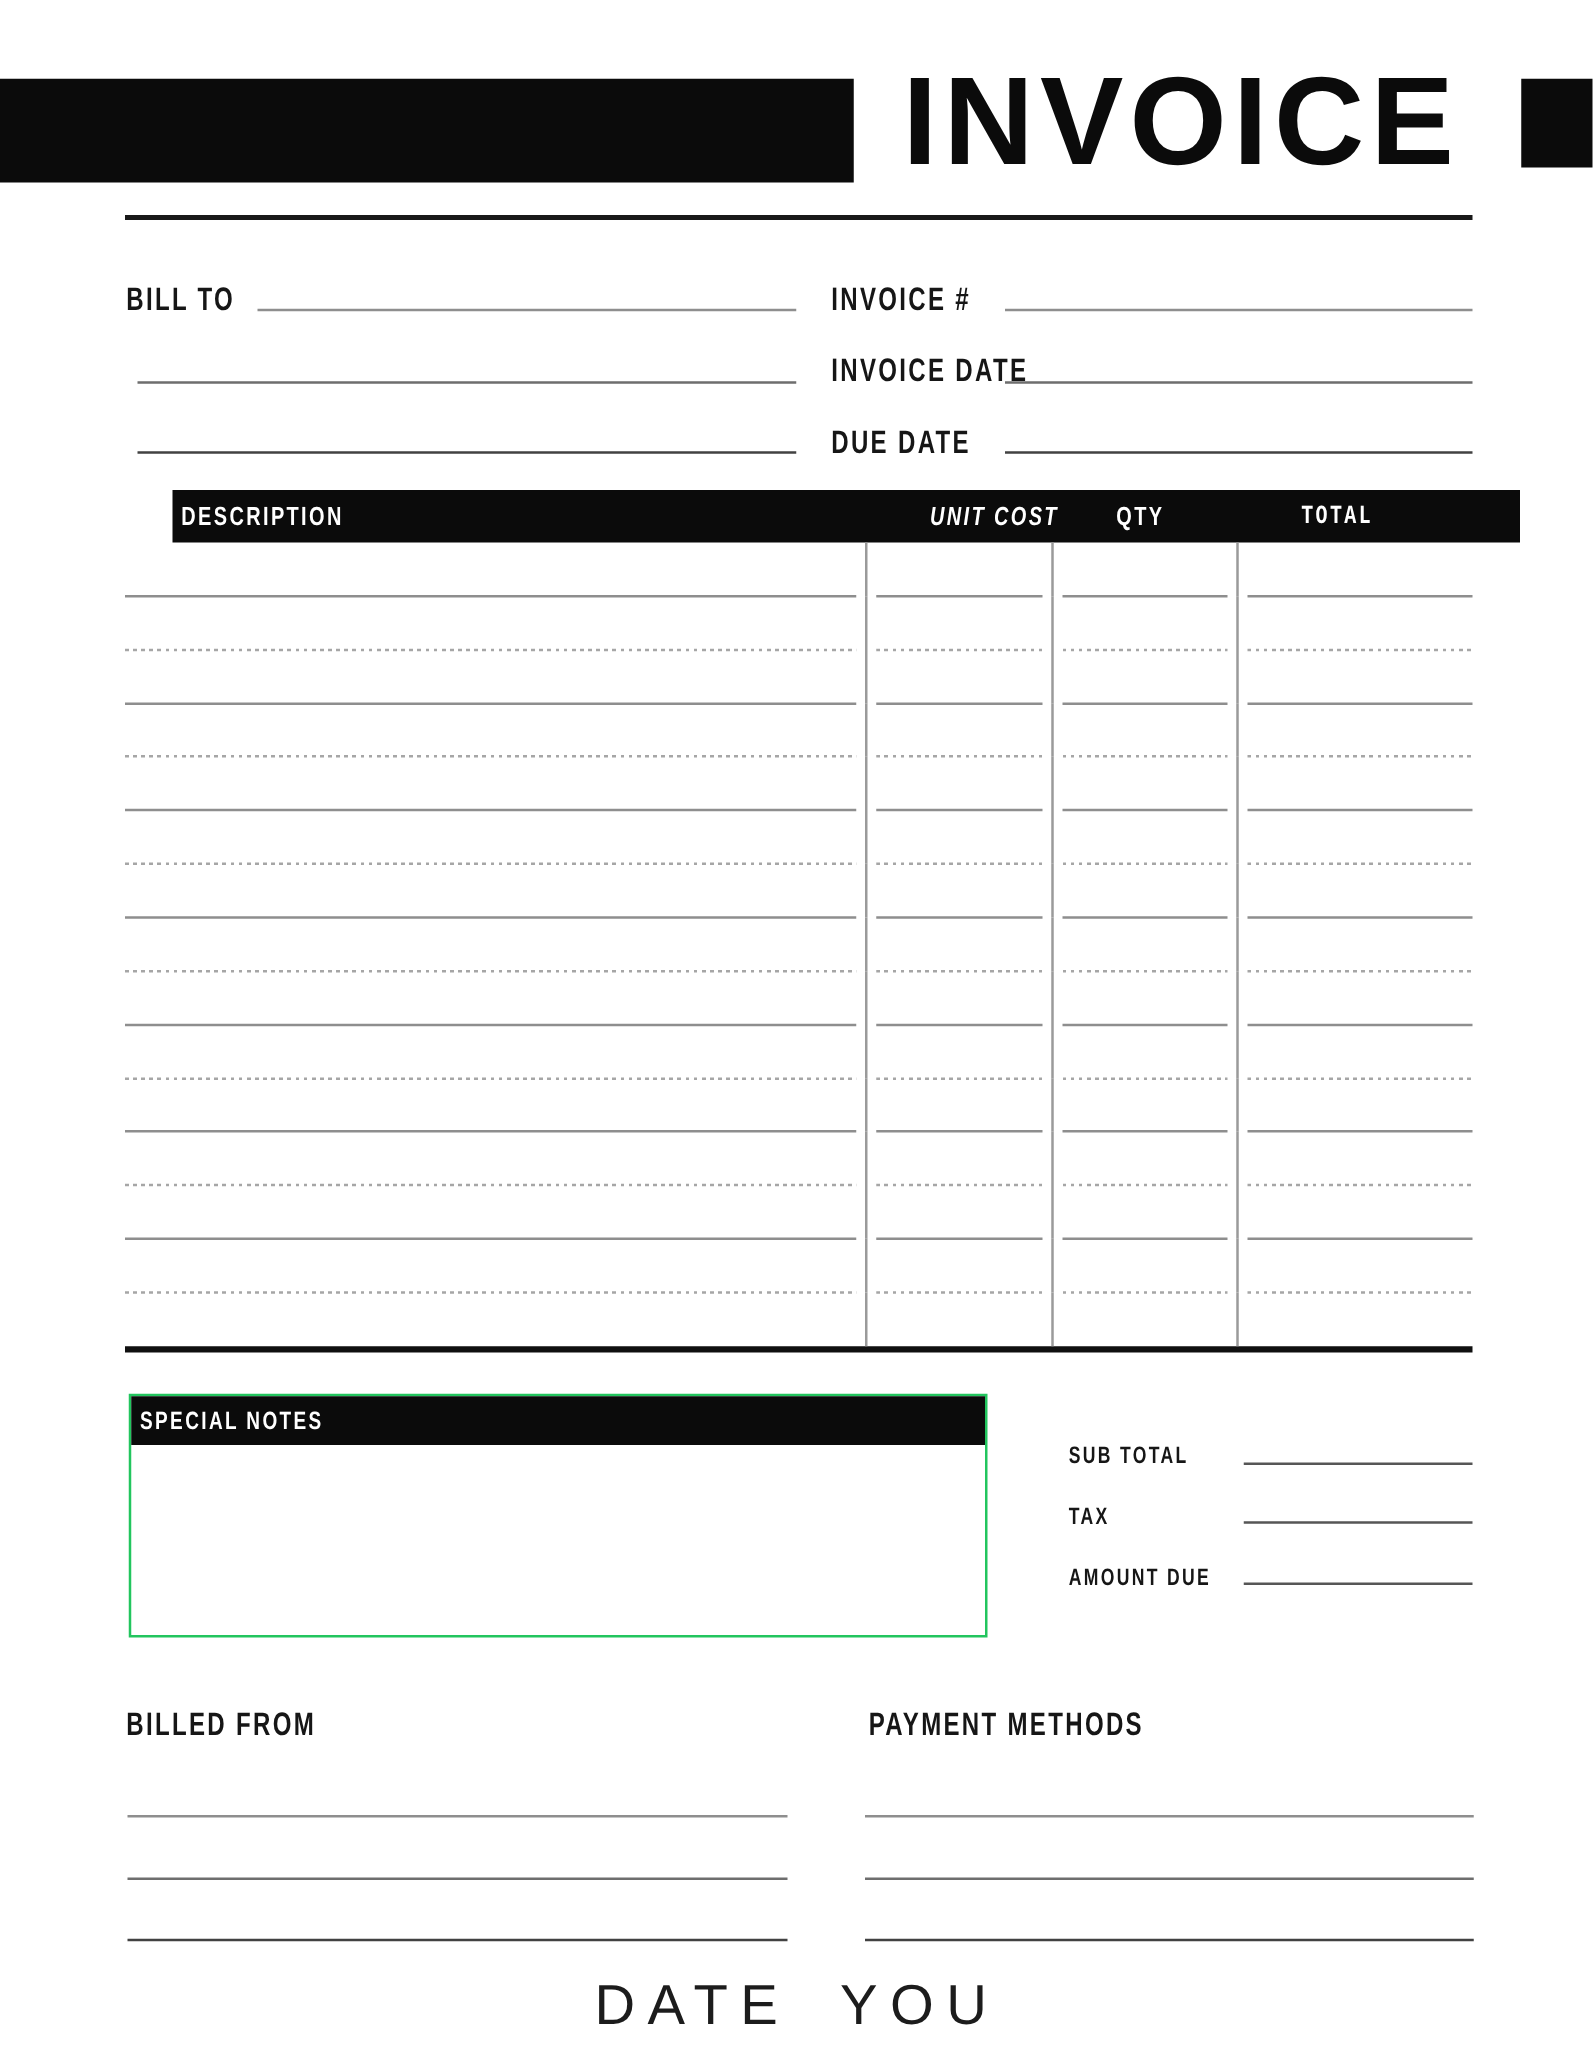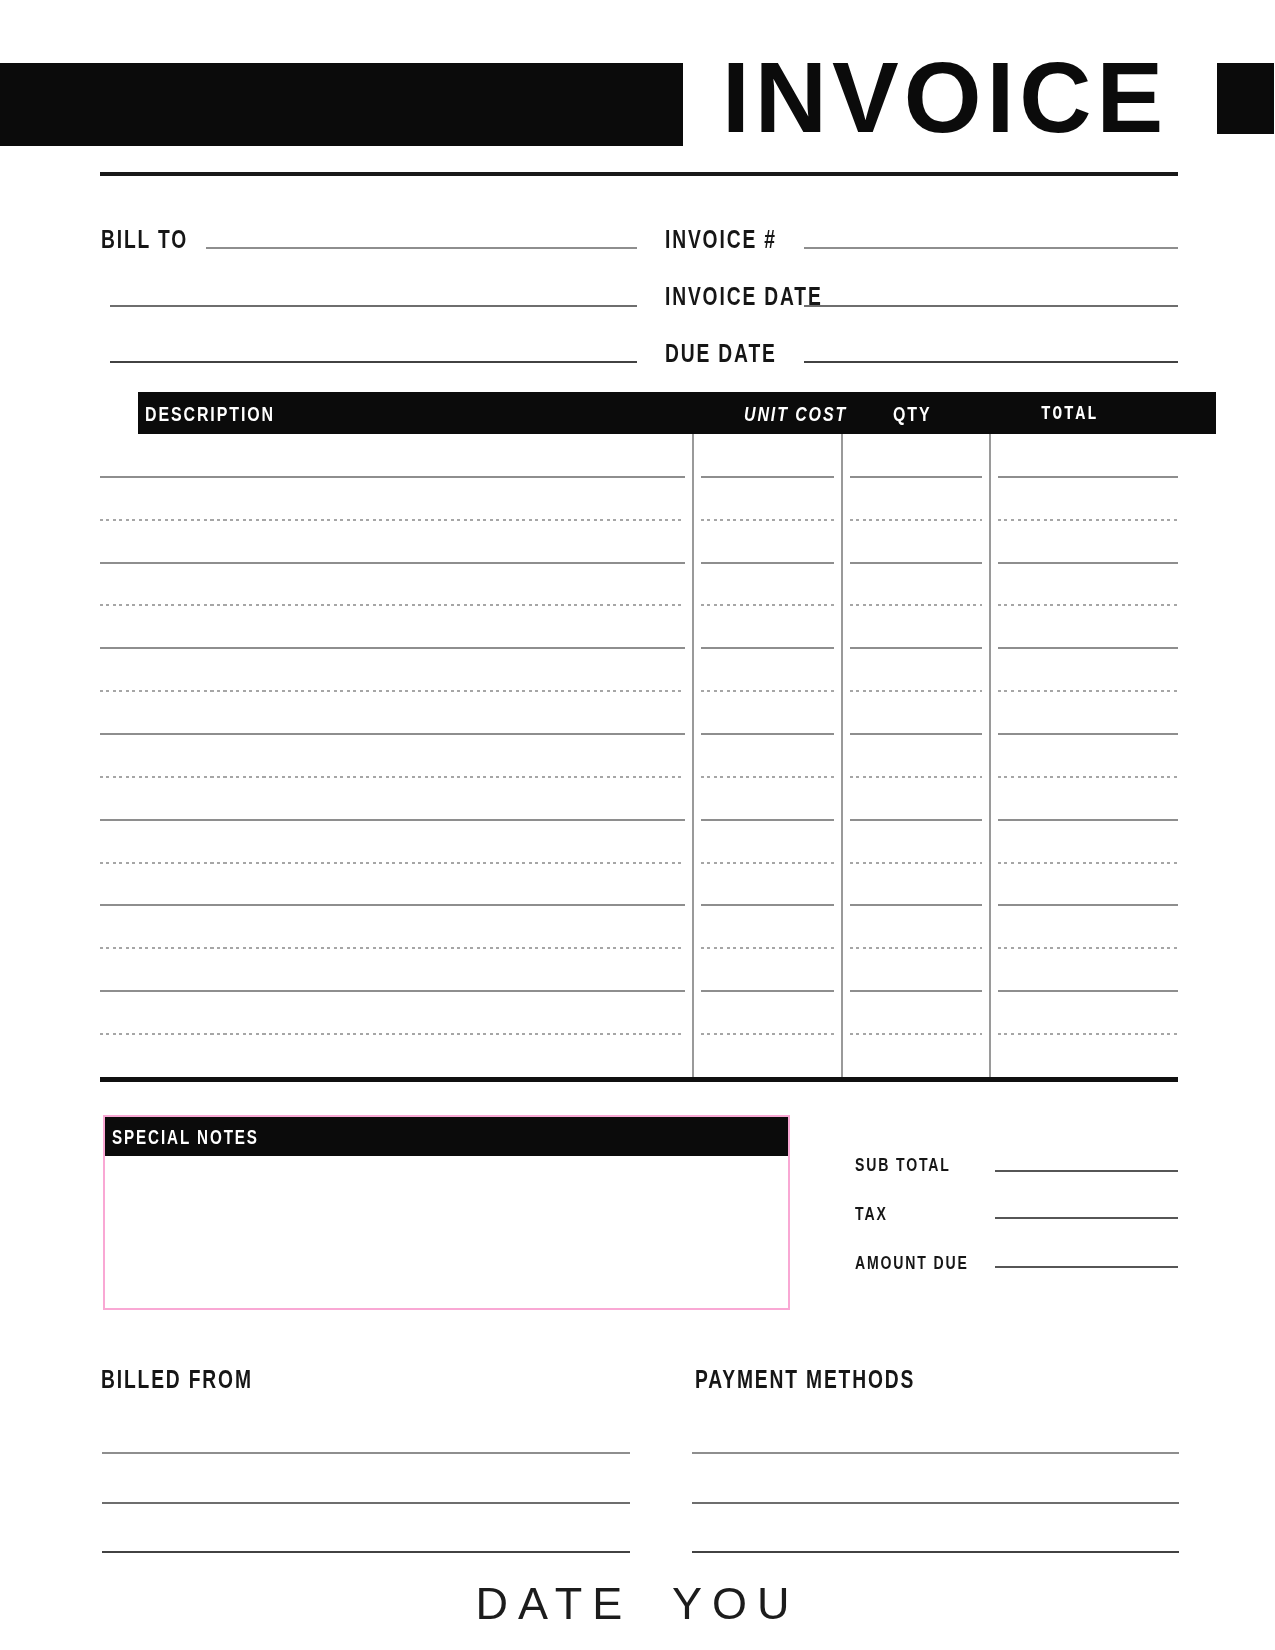--- a/index.html
+++ b/index.html
@@ -59,21 +59,21 @@
   .trow .tcell:last-child::after{ right:0; }
   .trow.solid  .tcell::after{ background:#8e8e8e; }
   .trow.dashed .tcell::after{
     background-image:repeating-linear-gradient(90deg,#a6a6a6 0 3px,transparent 3px 6.5px);
   }
   .trow.last .tcell::after{ background:none; }
 
   
   .notes {
     position:absolute; left:103px; top:1115px; width:687px; height:195px;
-    border:2px solid #f9a8d4; box-sizing:border-box; background:#ffffff;
+    border:2px solid #22c55e; box-sizing:border-box; background:#ffffff;
   }
   .notes-head {
     height:39px; background:#0b0b0b; display:flex; align-items:center;
     color:#ffffff; font-weight:700; font-size:20px; letter-spacing:2.5px; line-height:1;
     padding-left:7px;
   }
   .notes-head span{ display:inline-block; transform:scaleX(0.76); transform-origin:0 50%; }
   .notes-body { height:152px; }
 
   

